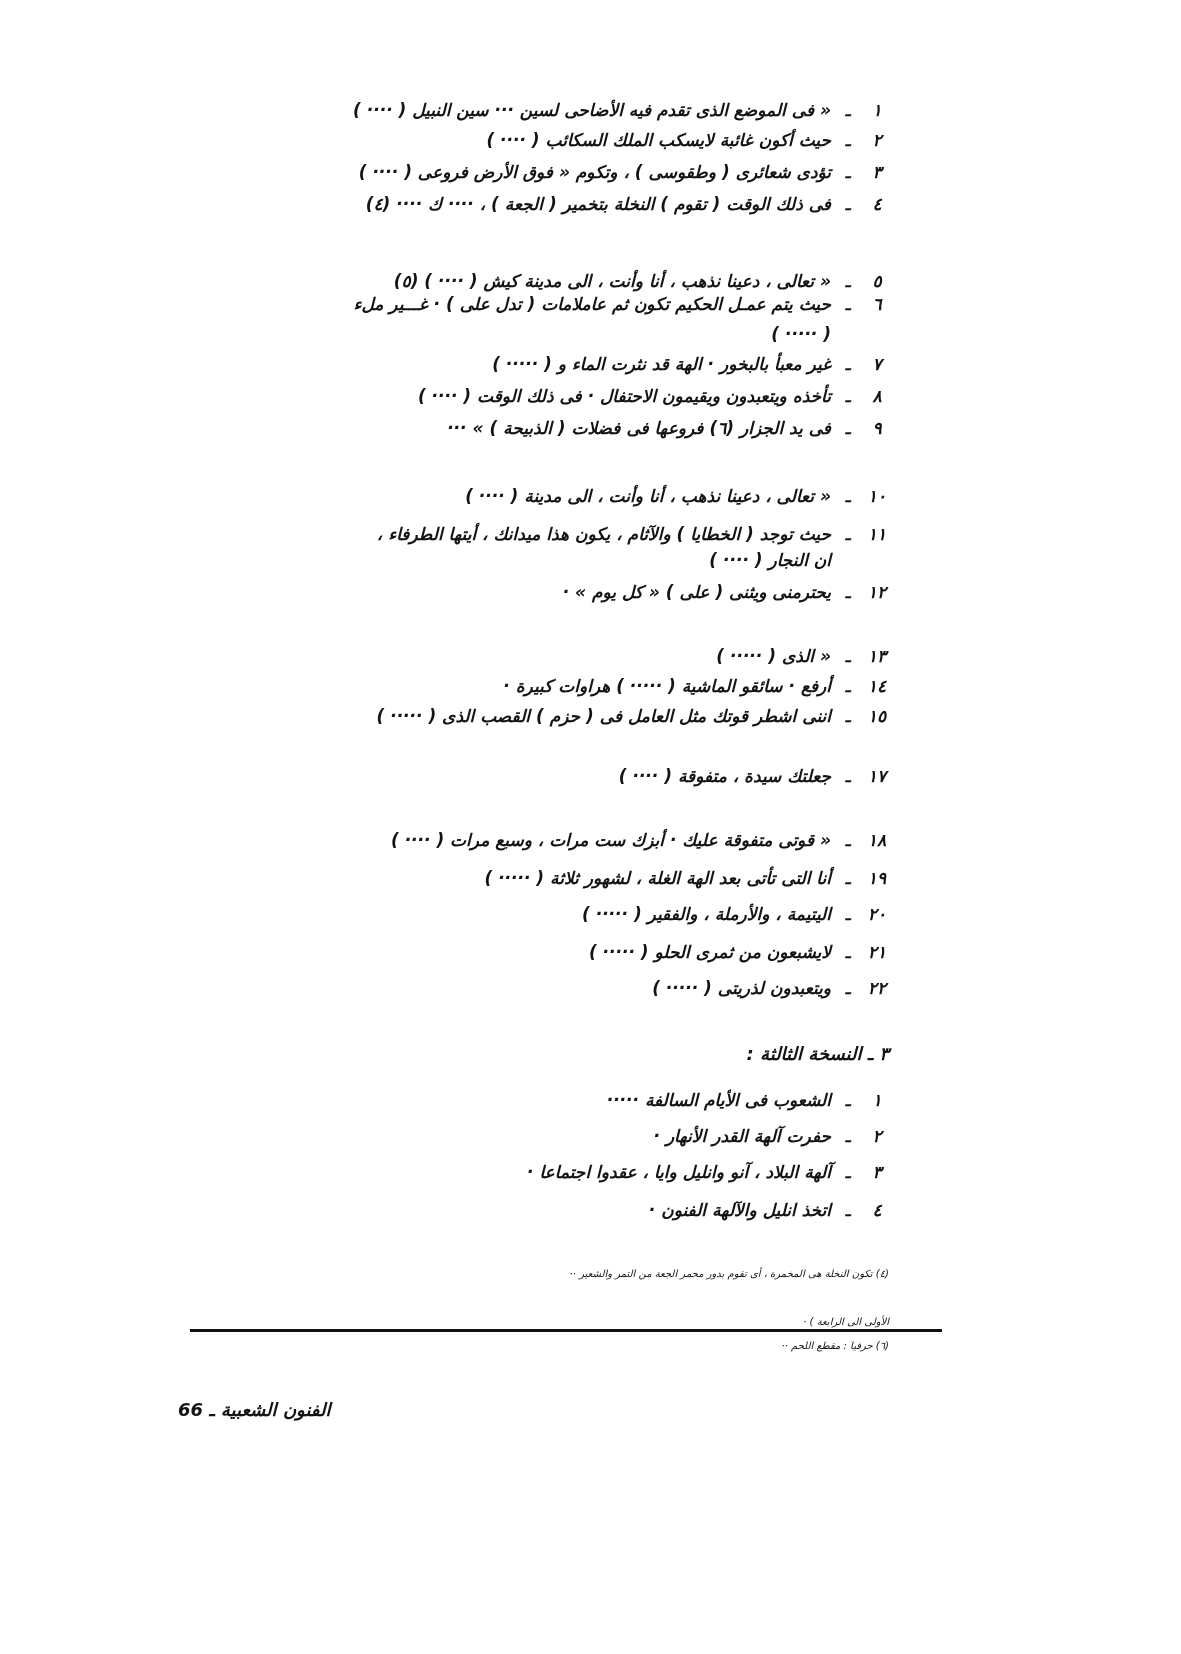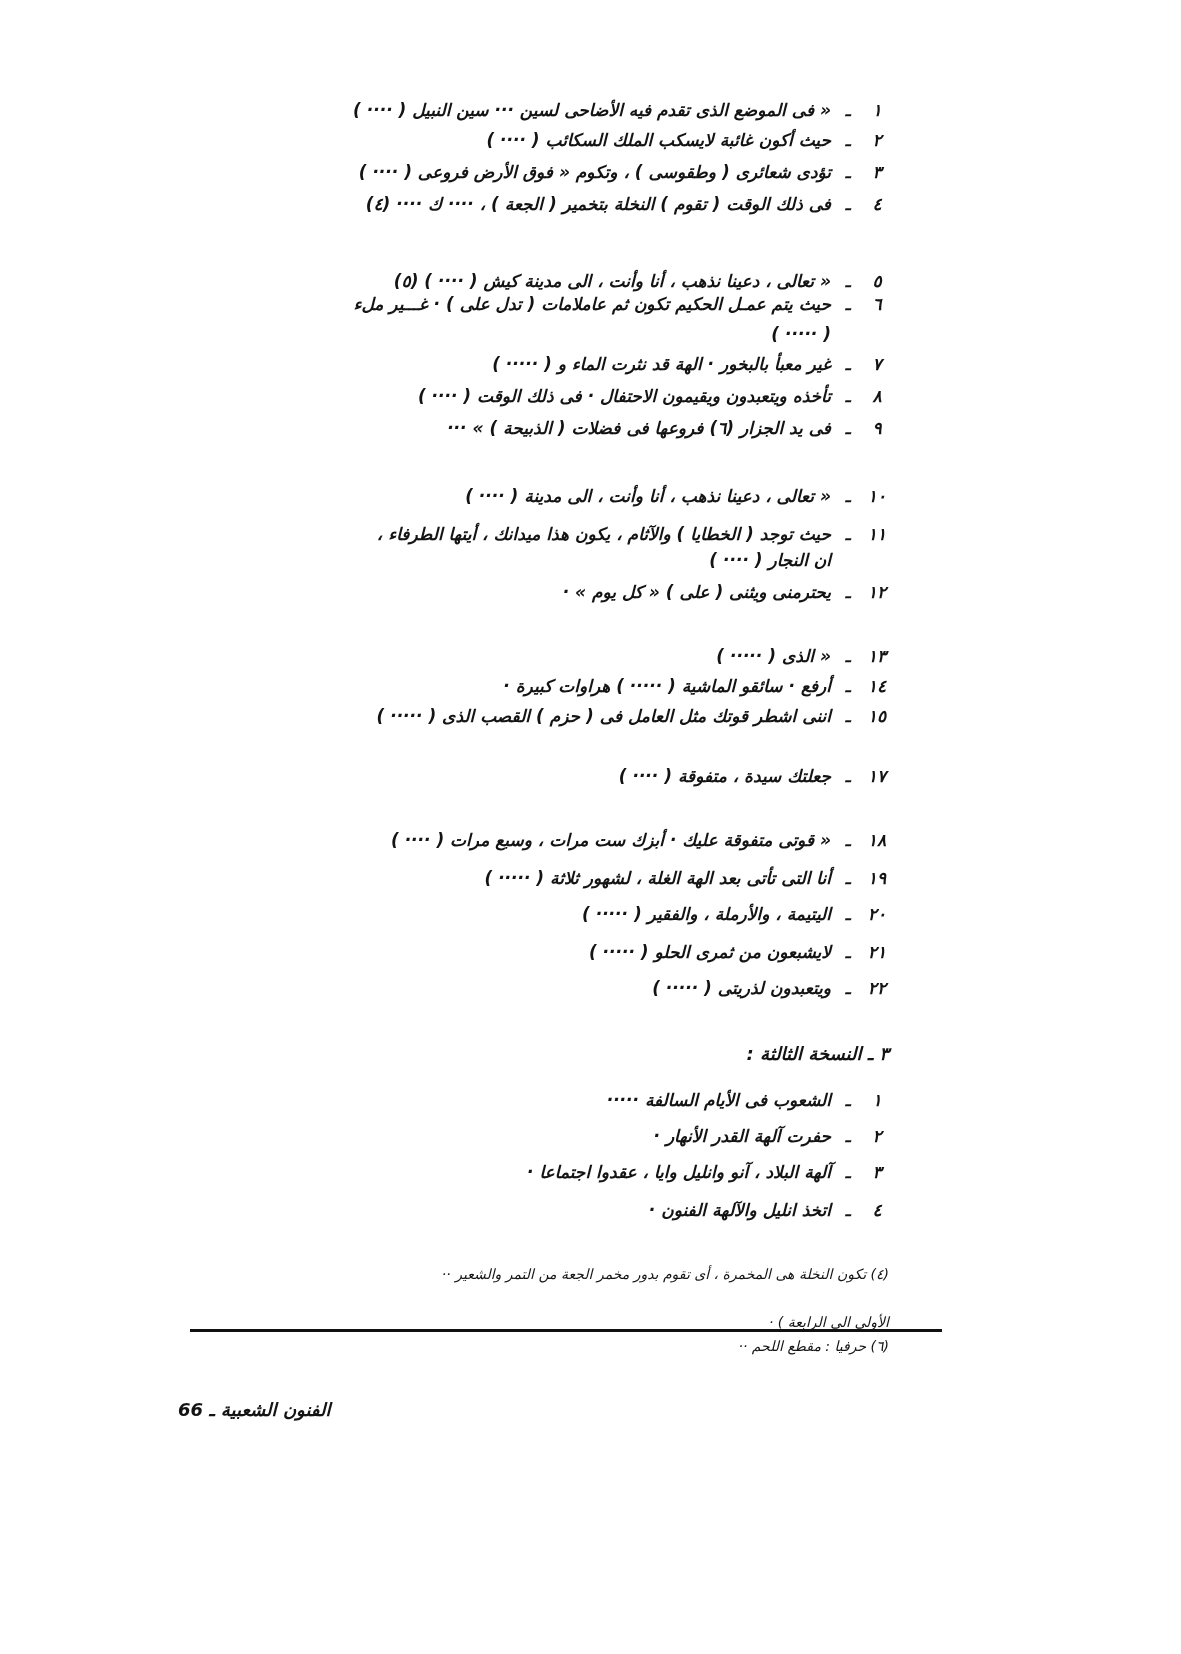--- a/index.html
+++ b/index.html
@@ -14,21 +14,21 @@
   }
   .num { display: inline-block; width: 24px; text-align: center; }
   .dash { display: inline-block; width: 34px; text-align: center; }
   .txt { display: inline; }
   .cont { padding-right: 58px; }
   .heading { font-size: 18px; font-weight: bold; }
   .rule {
     position: absolute; left: 190px; top: 1329px; width: 752px; height: 3px;
     background: #111;
   }
-  .fn { font-size: 14px; font-weight: normal; line-height: 20px; }
+  .fn { font-size: 10px; font-weight: normal; line-height: 20px; }
   .footer { font-size: 18px; font-weight: bold; }
 </style>
 </head>
 <body>
 
 <div class="page">
 
   <div class="line" style="right:292px; top:98px;">
     <span class="num">١</span><span class="dash">ـ</span><span class="txt">« فى الموضع الذى تقدم فيه الأضاحى لسين ··· سين النبيل ( ···· )</span>
   </div>

